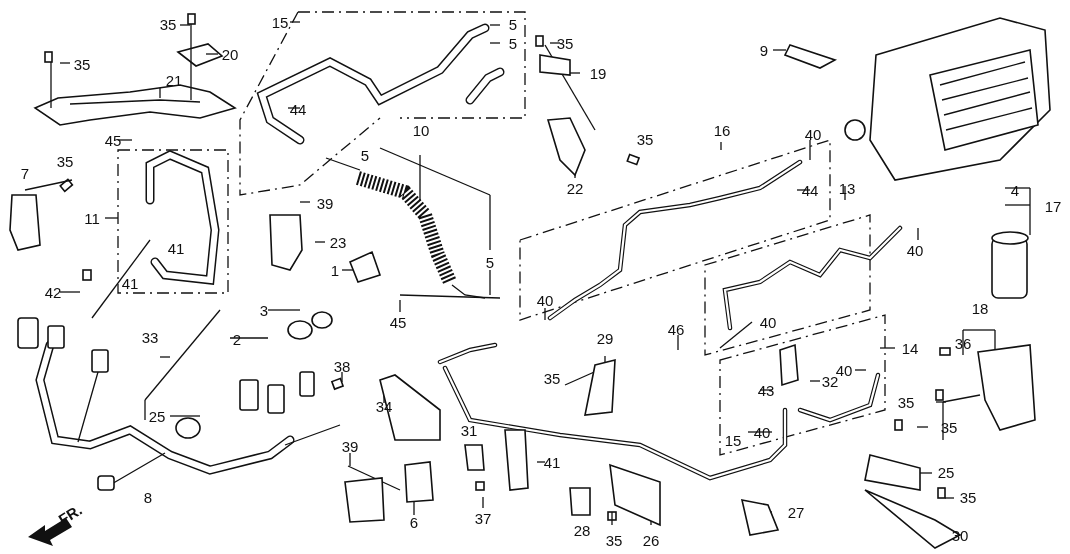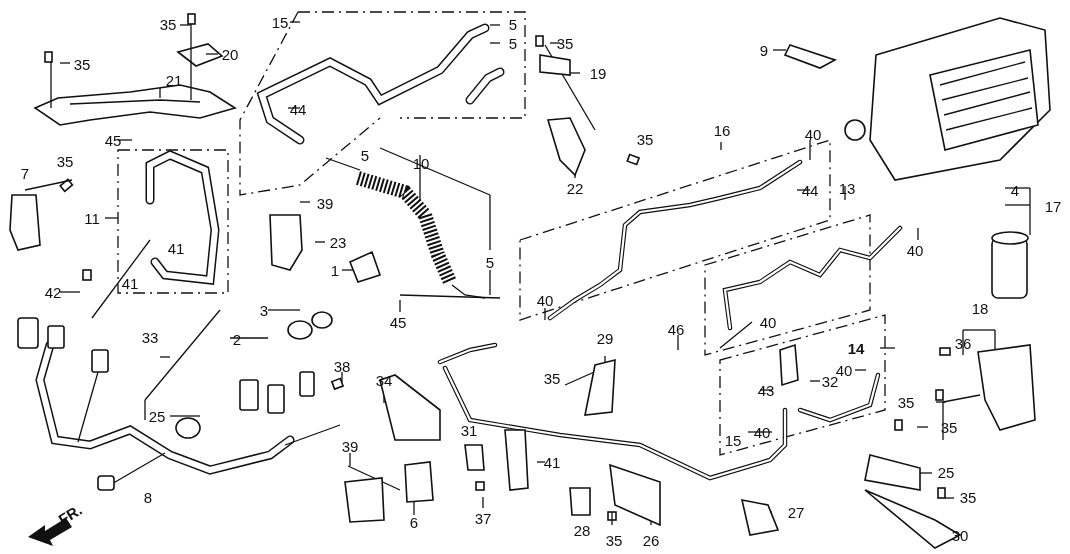--- a/index.html
+++ b/index.html
@@ -231,21 +231,21 @@
     <span class="lbl" style="left: 25px; top: 173px;">7</span>
     <span class="lbl" style="left: 92px; top: 218px;">11</span>
     <span class="lbl" style="left: 176px; top: 248px;">41</span>
     <span class="lbl" style="left: 130px; top: 283px;">41</span>
     <span class="lbl" style="left: 53px; top: 292px;">42</span>
     <span class="lbl" style="left: 280px; top: 22px;">15</span>
     <span class="lbl" style="left: 298px; top: 109px;">44</span>
     <span class="lbl" style="left: 513px; top: 24px;">5</span>
     <span class="lbl" style="left: 513px; top: 43px;">5</span>
     <span class="lbl" style="left: 365px; top: 155px;">5</span>
-    <span class="lbl" style="left: 421px; top: 163px;">10</span>
+    <span class="lbl" style="left: 421px; top: 130px;">10</span>
     <span class="lbl" style="left: 490px; top: 262px;">5</span>
     <span class="lbl" style="left: 325px; top: 203px;">39</span>
     <span class="lbl" style="left: 338px; top: 242px;">23</span>
     <span class="lbl" style="left: 335px; top: 270px;">1</span>
     <span class="lbl" style="left: 398px; top: 322px;">45</span>
     <span class="lbl" style="left: 565px; top: 43px;">35</span>
     <span class="lbl" style="left: 598px; top: 73px;">19</span>
     <span class="lbl" style="left: 575px; top: 188px;">22</span>
     <span class="lbl" style="left: 645px; top: 139px;">35</span>
     <span class="lbl" style="left: 764px; top: 50px;">9</span>
@@ -257,34 +257,34 @@
     <span class="lbl" style="left: 1053px; top: 206px;">17</span>
     <span class="lbl" style="left: 915px; top: 250px;">40</span>
     <span class="lbl" style="left: 545px; top: 300px;">40</span>
     <span class="lbl" style="left: 768px; top: 322px;">40</span>
     <span class="lbl" style="left: 676px; top: 329px;">46</span>
     <span class="lbl" style="left: 264px; top: 310px;">3</span>
     <span class="lbl" style="left: 237px; top: 339px;">2</span>
     <span class="lbl" style="left: 150px; top: 337px;">33</span>
     <span class="lbl" style="left: 157px; top: 416px;">25</span>
     <span class="lbl" style="left: 342px; top: 366px;">38</span>
-    <span class="lbl" style="left: 384px; top: 380px;">34</span>
+    <span class="lbl" style="left: 384px; top: 406px;">34</span>
     <span class="lbl" style="left: 350px; top: 446px;">39</span>
     <span class="lbl" style="left: 148px; top: 497px;">8</span>
     <span class="lbl" style="left: 414px; top: 522px;">6</span>
     <span class="lbl" style="left: 605px; top: 338px;">29</span>
     <span class="lbl" style="left: 552px; top: 378px;">35</span>
     <span class="lbl" style="left: 469px; top: 430px;">31</span>
     <span class="lbl" style="left: 552px; top: 462px;">41</span>
     <span class="lbl" style="left: 483px; top: 518px;">37</span>
     <span class="lbl" style="left: 582px; top: 530px;">28</span>
     <span class="lbl" style="left: 614px; top: 540px;">35</span>
     <span class="lbl" style="left: 651px; top: 540px;">26</span>
     <span class="lbl" style="left: 796px; top: 512px;">27</span>
-    <span class="lbl" style="left: 856px; top: 348px; font-weight: bold;">14</span>
+    <span class="lbl" style="left: 910px; top: 348px;">14</span>
     <span class="lbl" style="left: 844px; top: 370px;">40</span>
     <span class="lbl" style="left: 830px; top: 381px;">32</span>
     <span class="lbl" style="left: 766px; top: 390px;">43</span>
     <span class="lbl" style="left: 762px; top: 432px;">40</span>
     <span class="lbl" style="left: 733px; top: 440px;">15</span>
     <span class="lbl" style="left: 980px; top: 308px;">18</span>
     <span class="lbl" style="left: 963px; top: 343px;">36</span>
     <span class="lbl" style="left: 906px; top: 402px;">35</span>
     <span class="lbl" style="left: 949px; top: 427px;">35</span>
     <span class="lbl" style="left: 946px; top: 472px;">25</span>

